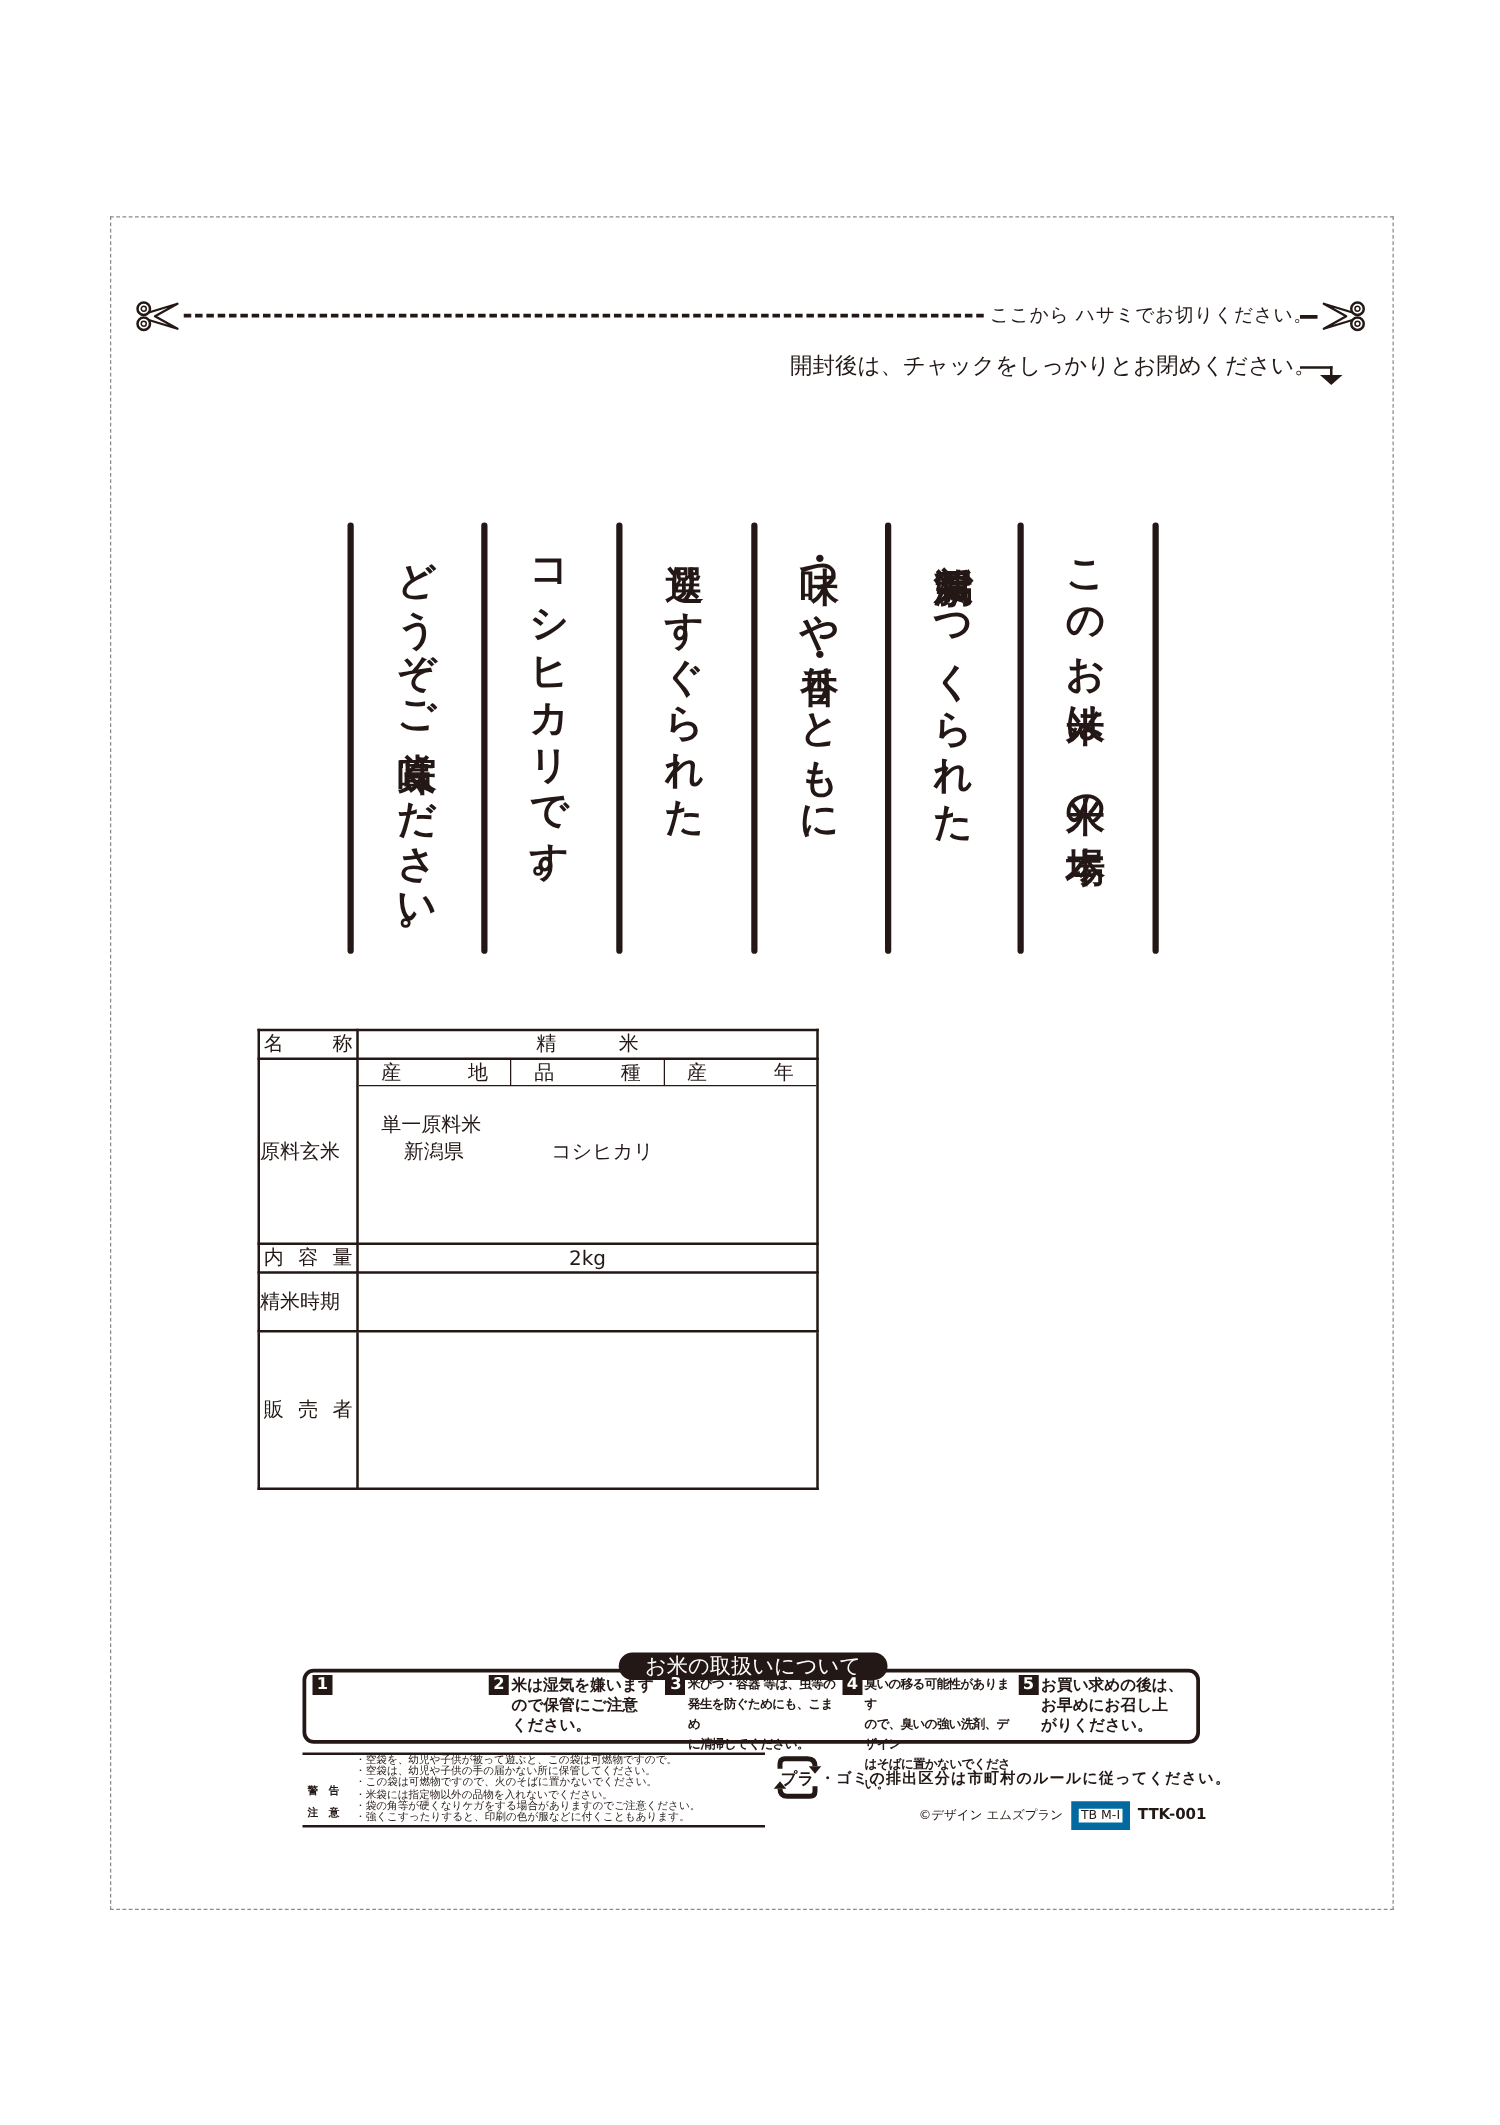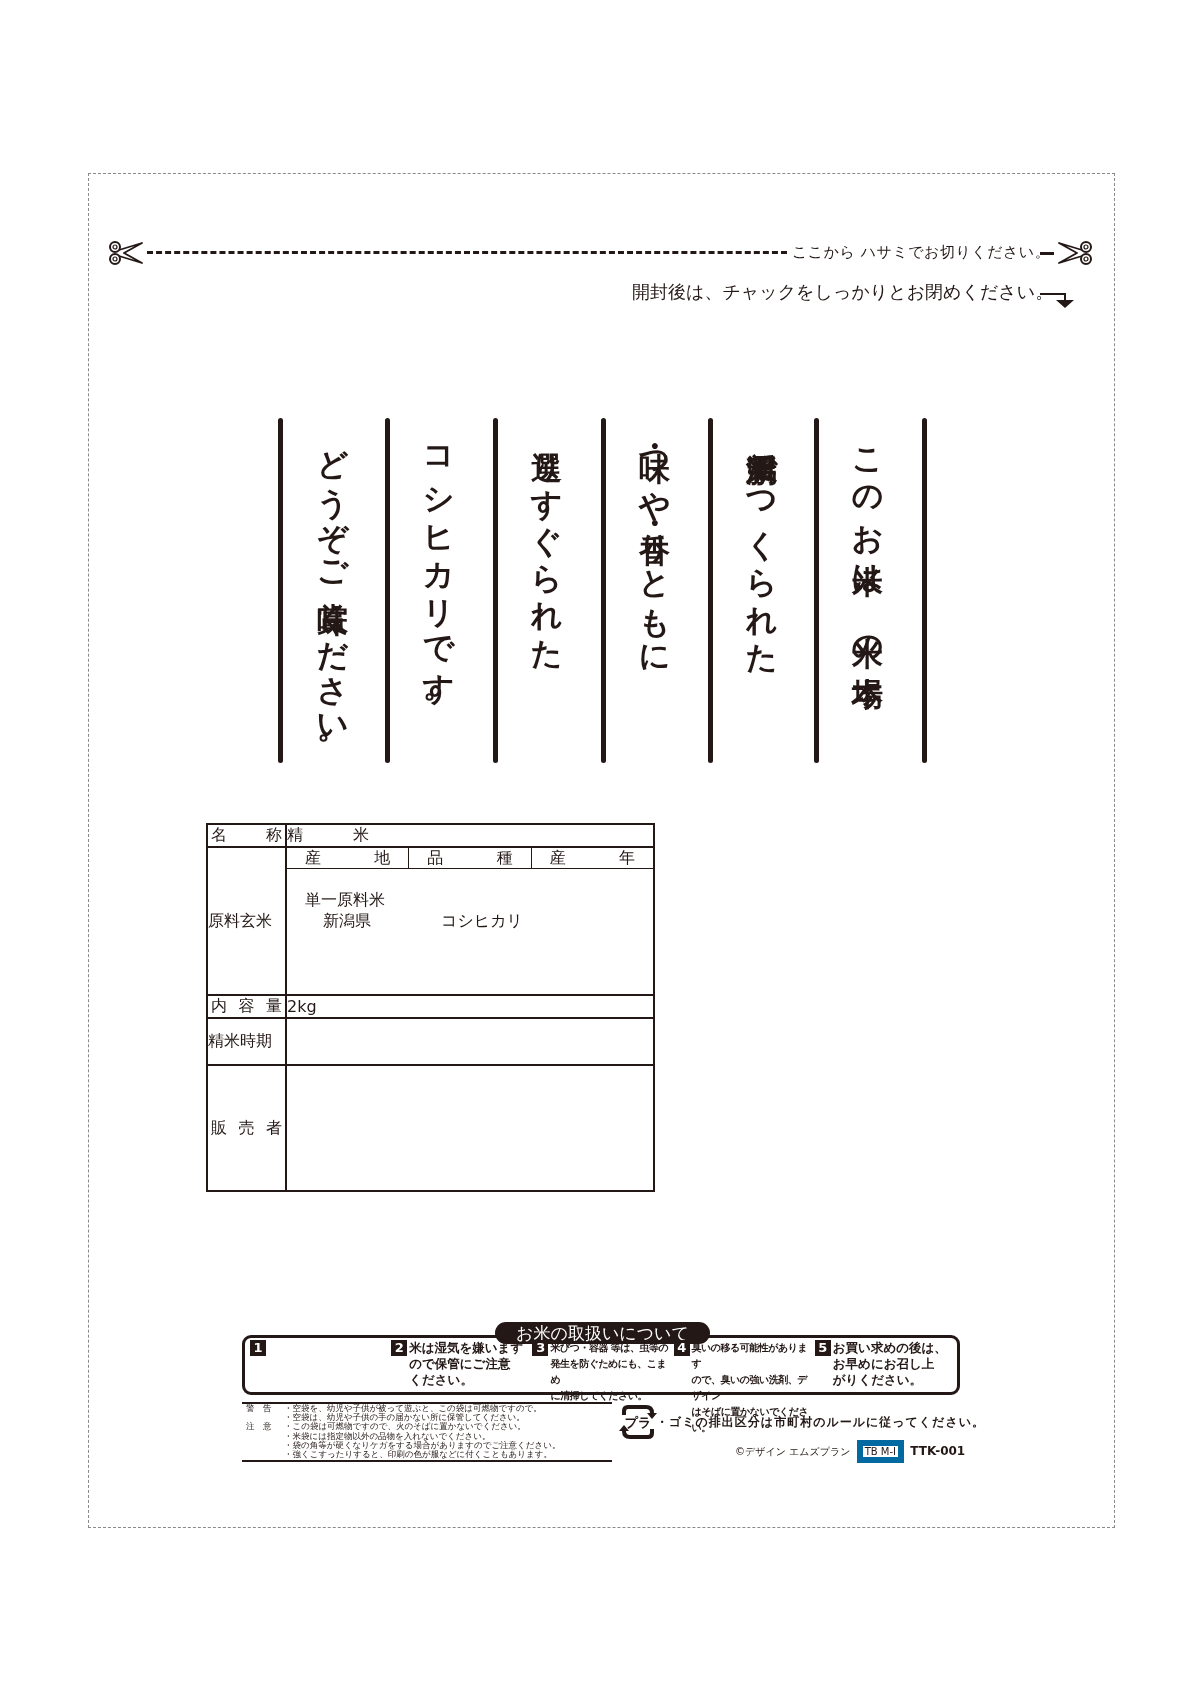--- a/index.html
+++ b/index.html
@@ -27,21 +27,21 @@
   .vcol { top: 428px; width: 40px; writing-mode: vertical-rl; text-orientation: upright;
           font-family: "DejaVu Serif", "Liberation Serif", serif; font-weight: bold;
           font-size: 31px; letter-spacing: 2px; line-height: 40px; color: #231815; }
 
   
   table.spec { position: absolute; left: 206px; top: 823px; width: 449px;
                border-collapse: collapse; font-size: 16px; }
   table.spec td { border: 2px solid #231815; padding: 0; }
   .lbl { width: 77px; letter-spacing: 0; }
   .spread { display: flex; justify-content: space-between; padding: 0 3px; }
-  .center { }
+  .center { text-align: center; }
   .sub-row { display: flex; }
   .sub-row > div { flex: 1; display: flex; justify-content: space-between; padding: 0 18px;
                    border-right: 1.5px solid #231815; }
   .sub-row > div:last-child { border-right: none; }
 
   
   .care-box { left: 242px; top: 1335px; width: 718px; height: 60px;
               border: 3.5px solid #231815; border-radius: 9px; box-sizing: border-box; }
   .care-pill { left: 495px; top: 1322px; width: 215px; height: 22px; background: #231815;
                border-radius: 11px; color: #ffffff; font-weight: normal; font-size: 17px;
@@ -49,21 +49,21 @@
   .care-items { left: 250px; top: 1340px; width: 706px; display: flex; }
   .care-item { flex: 1; display: flex; font-size: 12.5px; line-height: 16px; font-weight: bold; }
   .care-item.small { font-size: 10px; line-height: 16px; letter-spacing: -0.5px; }
   .care-num { width: 16px; height: 16px; background: #231815; color: #fff; font-size: 13px;
               line-height: 16px; text-align: center; font-weight: bold; margin-right: 2px; flex: none; }
   .care-text { white-space: pre-line; }
 
   .warn-top { left: 242px; top: 1402px; width: 370px; border-top: 2px solid #231815; }
   .warn-bot { left: 242px; top: 1460px; width: 370px; border-top: 2px solid #231815; }
   .warn-grid { left: 246px; top: 1404px; font-size: 8.5px; line-height: 9.2px; display: flex; }
-  .warn-labels { width: 38px; font-weight: normal; }
+  .warn-labels { width: 38px; font-weight: bold; margin-top: 25px; }
   .warn-lines { white-space: nowrap; }
 
   .recycle { left: 616px; top: 1403px; width: 44px; height: 38px; }
   .garbage-text { left: 656px; top: 1414px; font-size: 12px; white-space: nowrap; letter-spacing: 1px; font-weight: bold; }
   .credit { left: 735px; top: 1444px; width: 225px; font-size: 10px; text-align: right; white-space: nowrap; }
   .credit .code { font-size: 12px; font-weight: bold; }
 </style>
 </head>
 <body>
 

